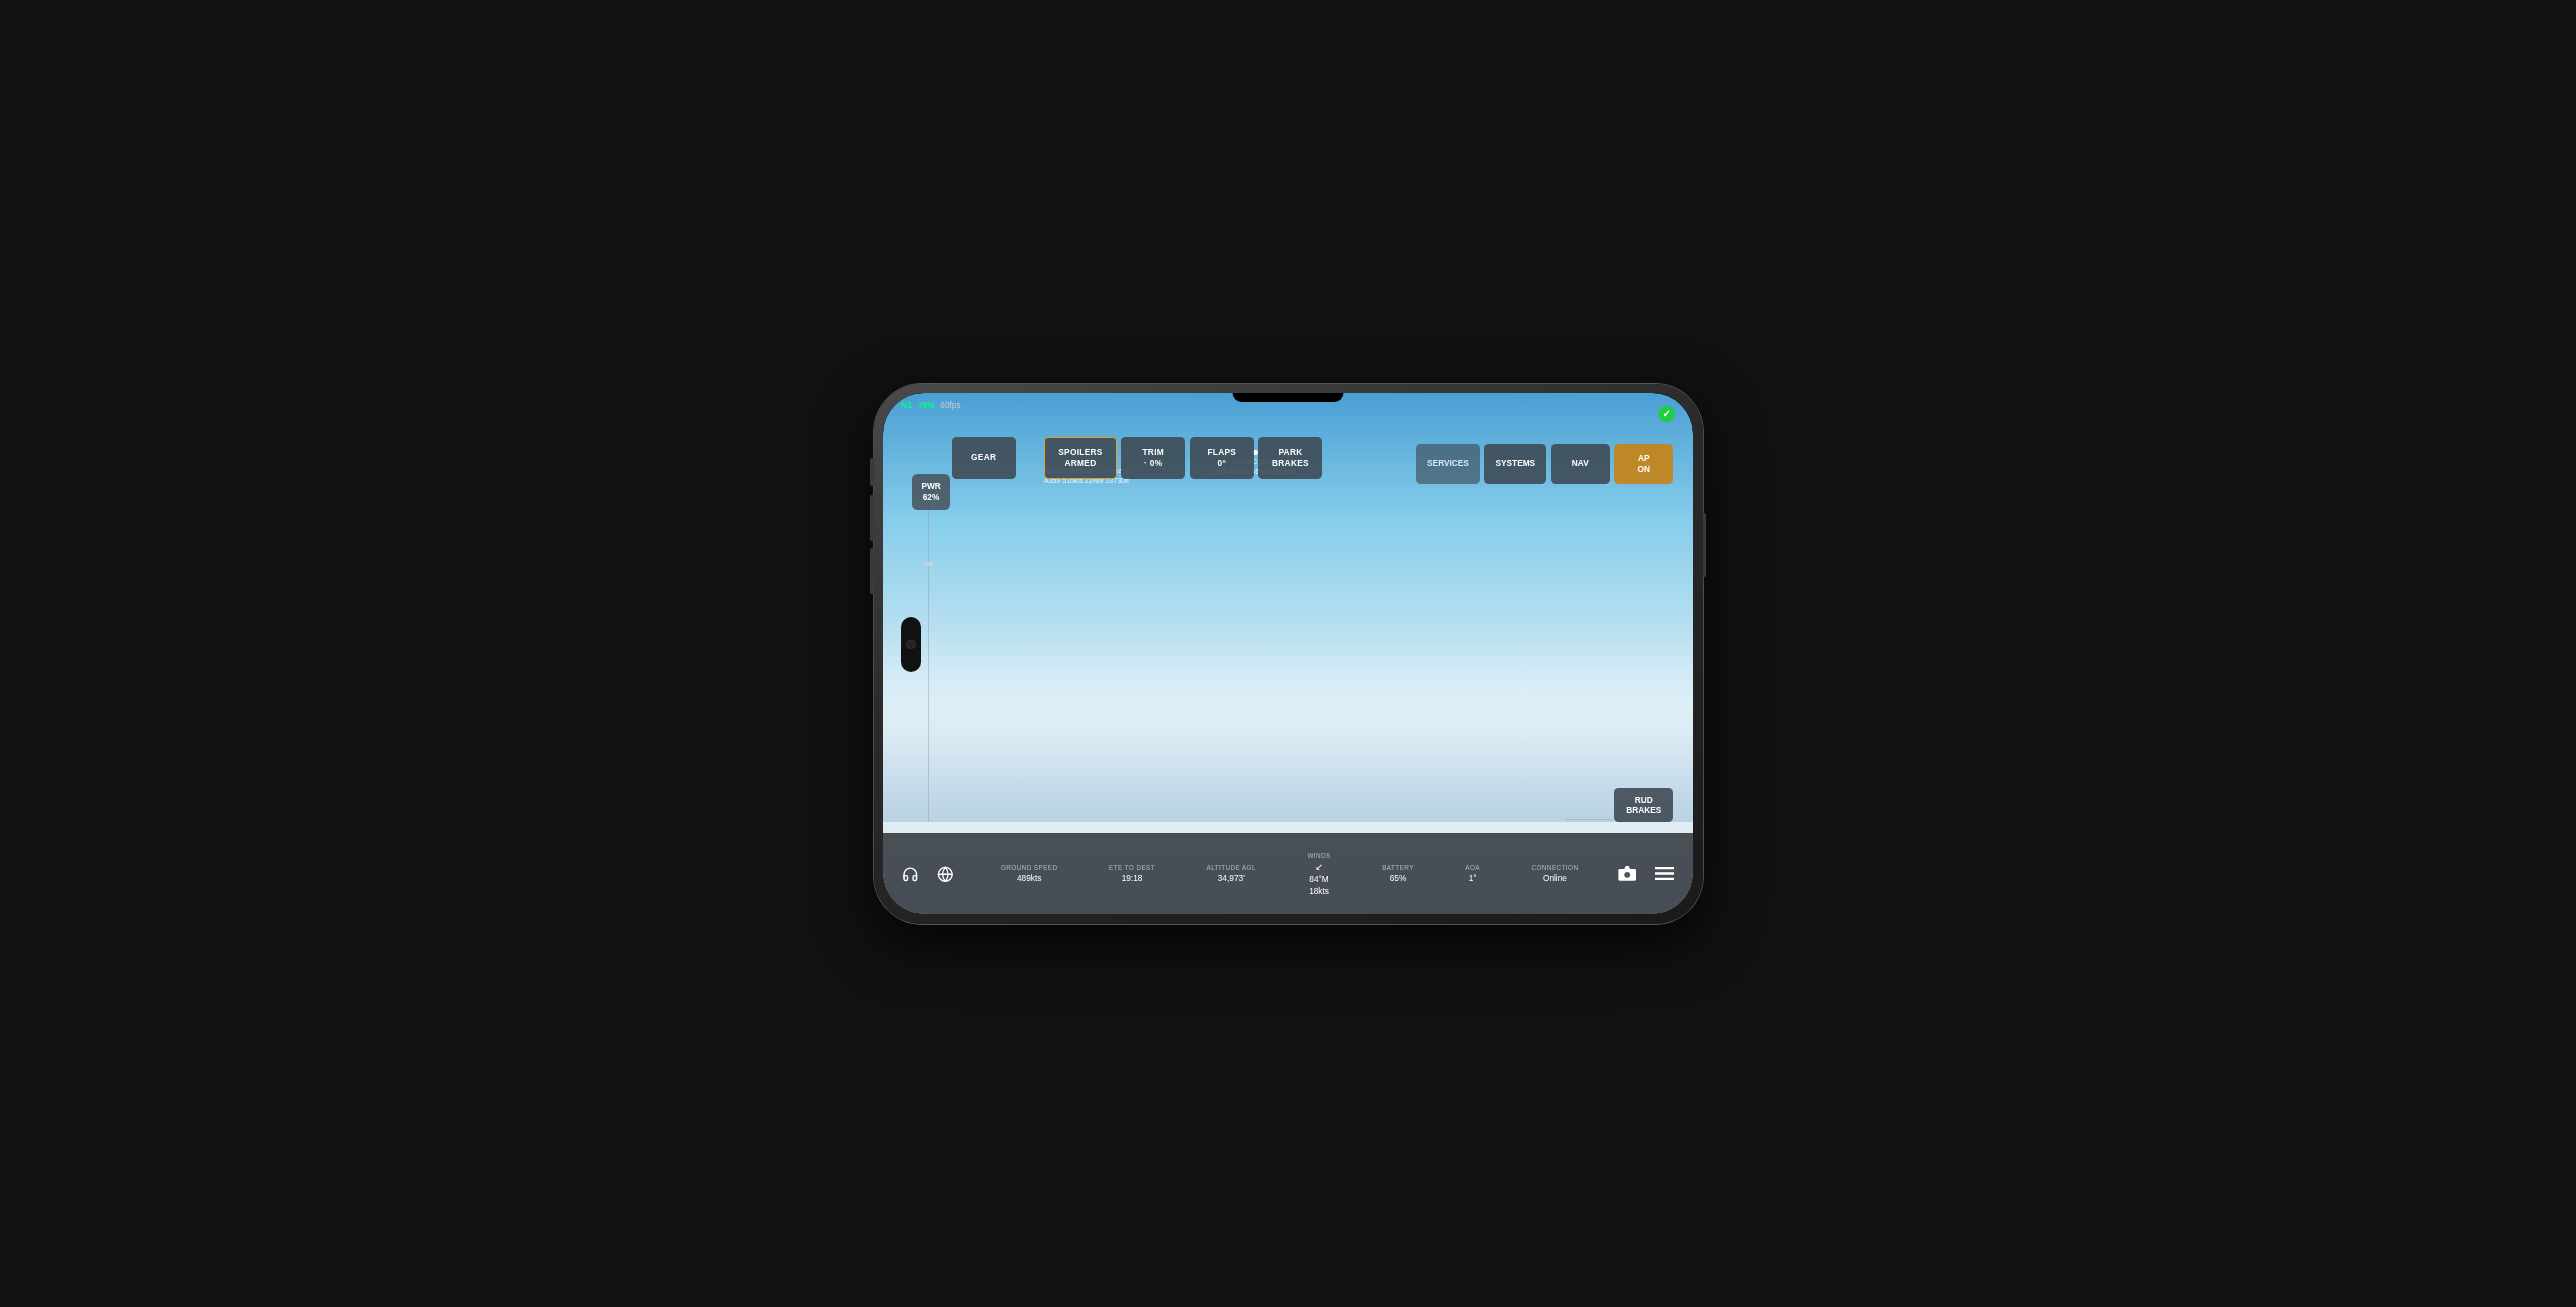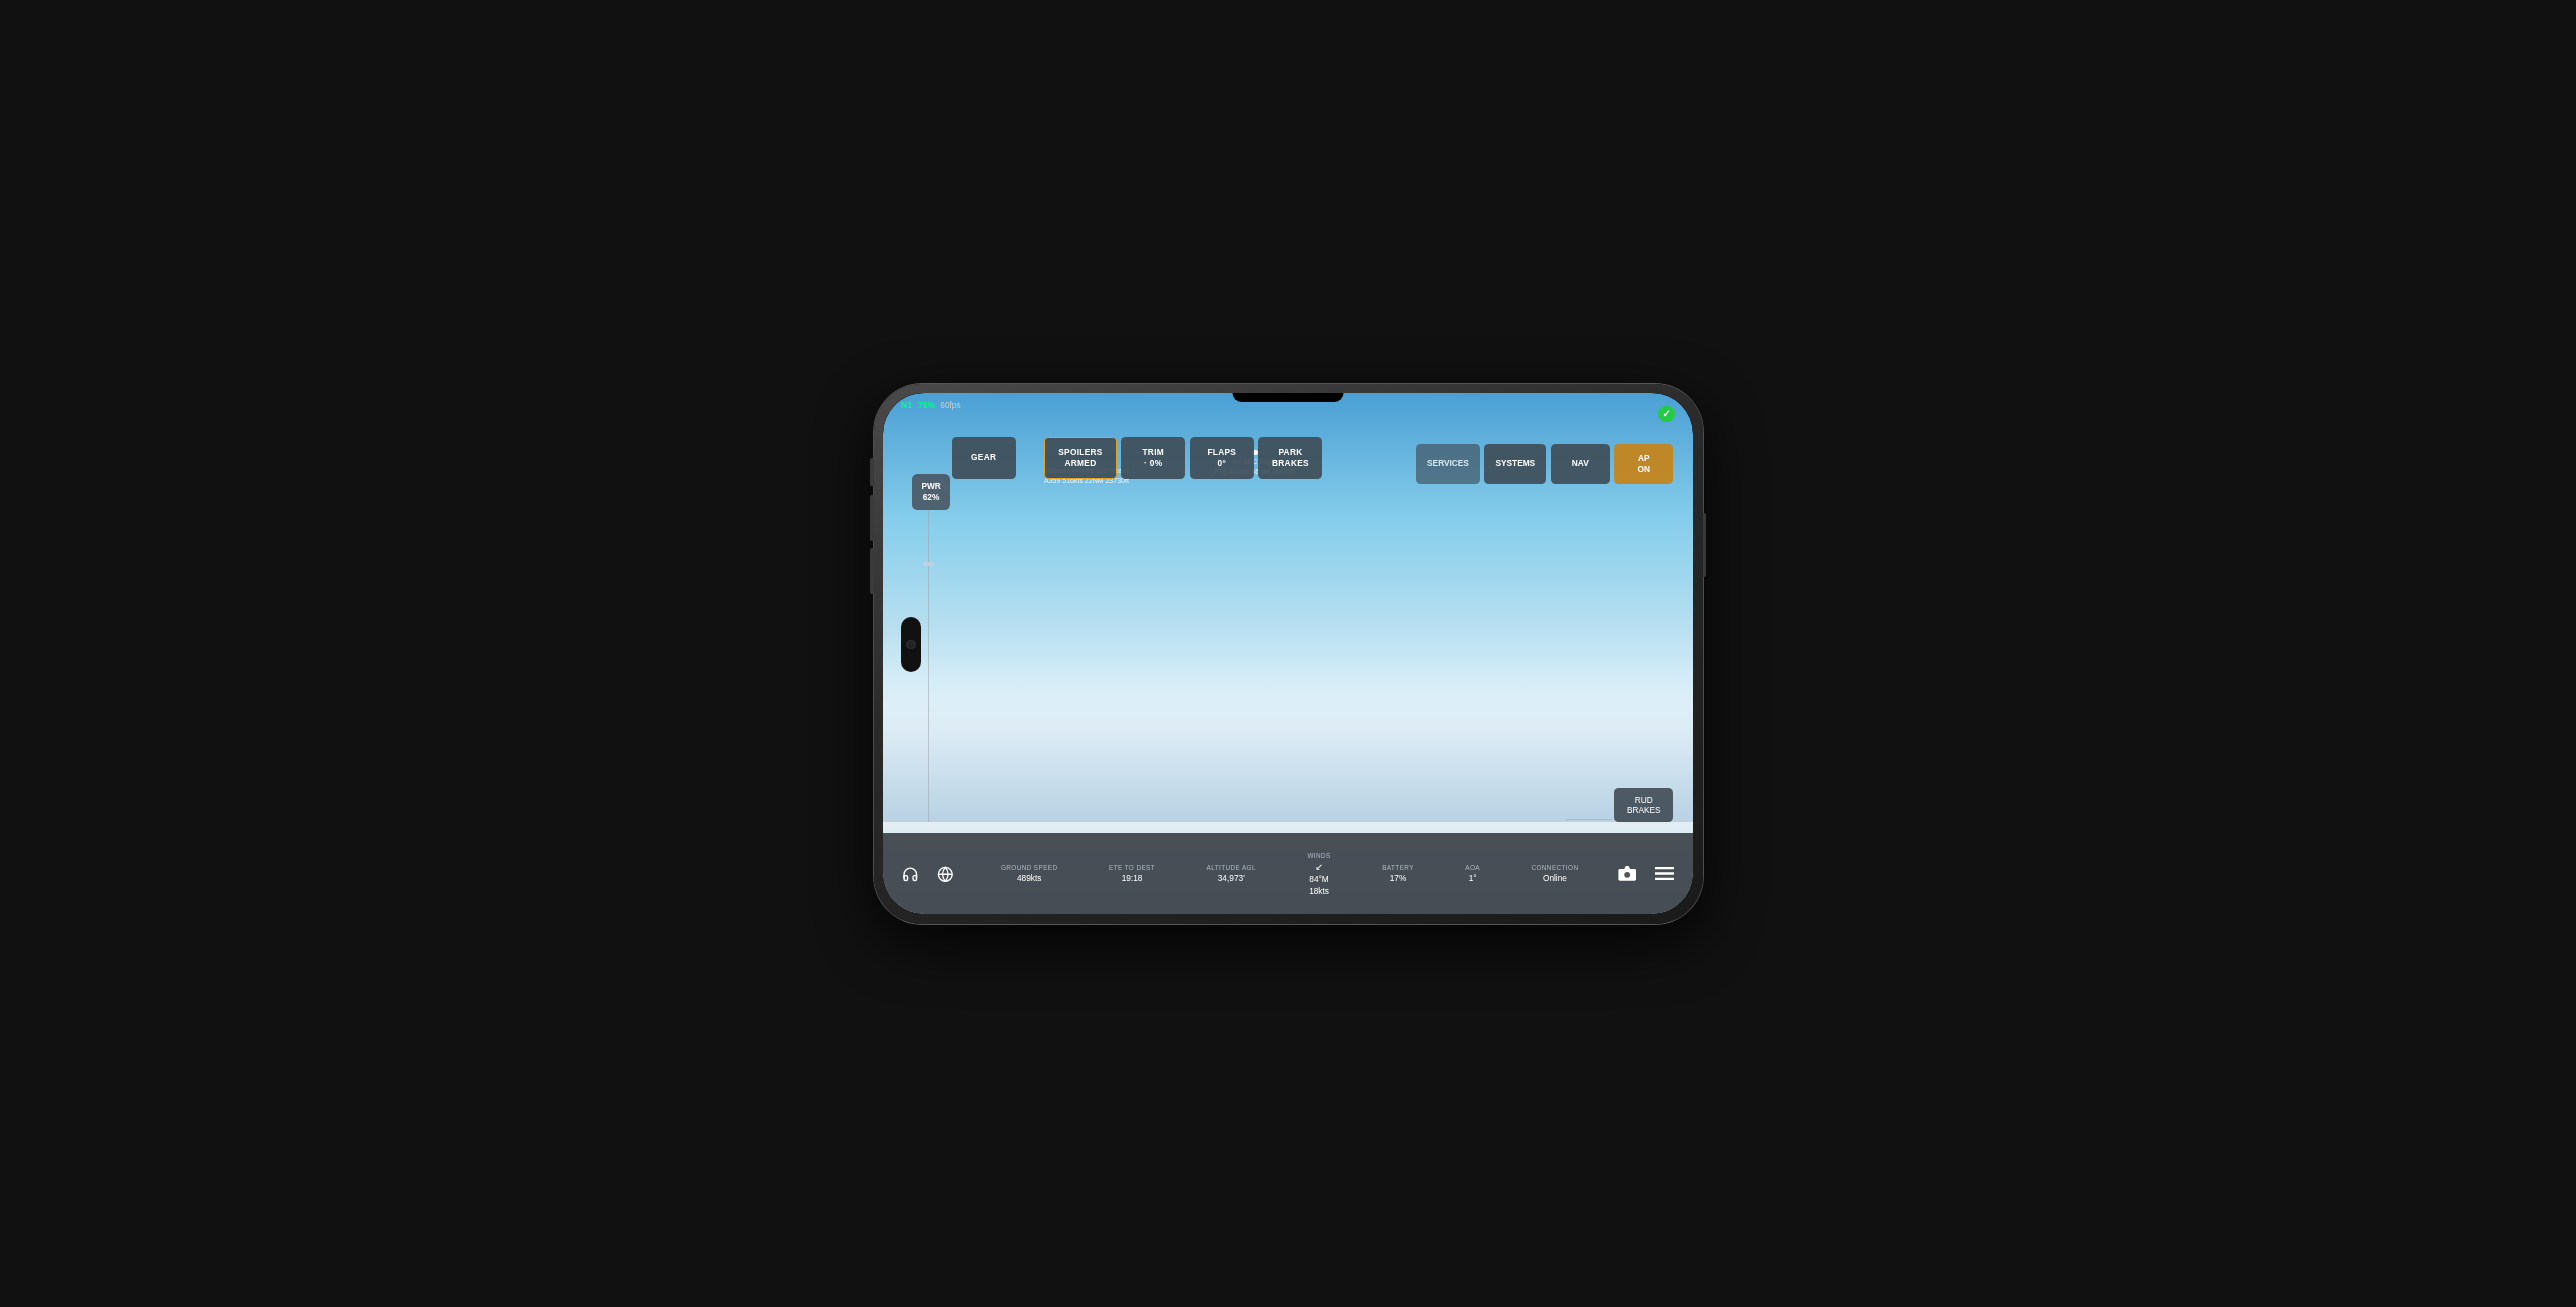--- a/index.html
+++ b/index.html
@@ -324,21 +324,21 @@
     .rud-brakes-btn {
       position: absolute;
       right: 20px;
       bottom: 92px;
       background: rgba(60, 72, 82, 0.88);
       color: white;
       border: none;
       border-radius: 4.6px;
       padding: 7.4px 9.2px;
       font-size: 8.3px;
-      font-weight: 400;
+      font-weight: 700;
       text-align: center;
       cursor: pointer;
       min-width: 59px;
       z-index: 40;
     }
     .rud-track {
       position: absolute;
       right: 81px;
       bottom: 94px;
       width: 46px;
@@ -560,21 +560,21 @@
             <span class="stat-value">34,973'</span>
           </div>
           <div class="stat-col">
             <span class="stat-label">WINDS</span>
             <span class="winds-arrow">↙</span>
             <span class="stat-value">84°M</span>
             <span class="stat-value">18kts</span>
           </div>
           <div class="stat-col">
             <span class="stat-label">BATTERY</span>
-            <span class="stat-value">17%</span>
+            <span class="stat-value">65%</span>
           </div>
           <div class="stat-col">
             <span class="stat-label">AOA</span>
             <span class="stat-value">1°</span>
           </div>
           <div class="stat-col">
             <span class="stat-label">CONNECTION</span>
             <span class="stat-value">Online</span>
           </div>
         </div>

